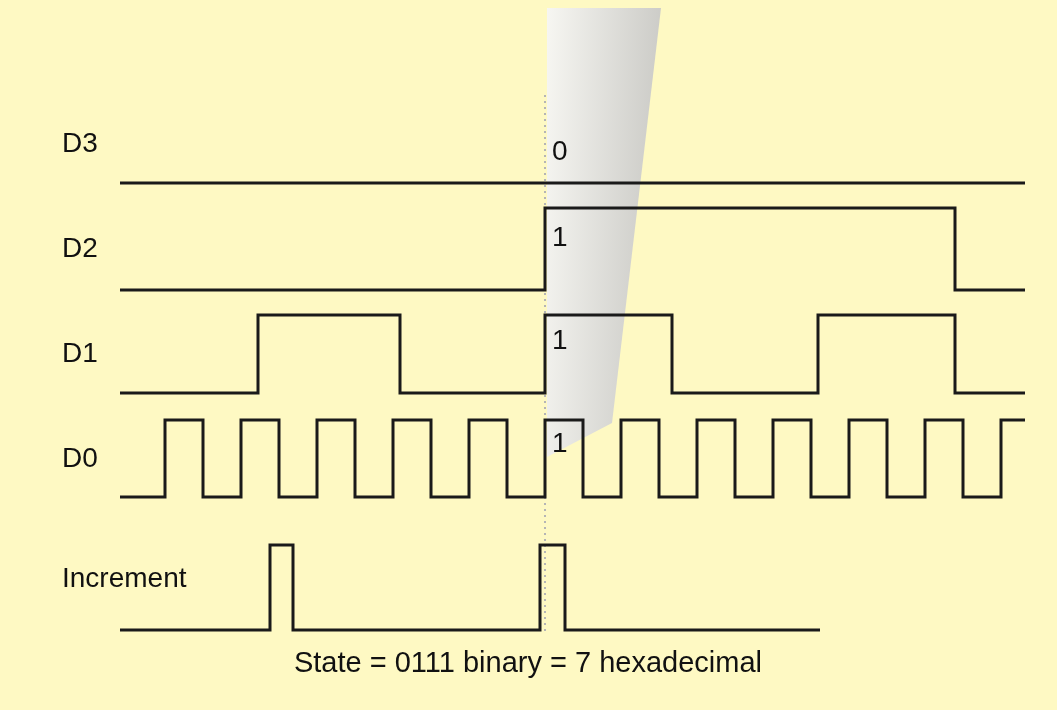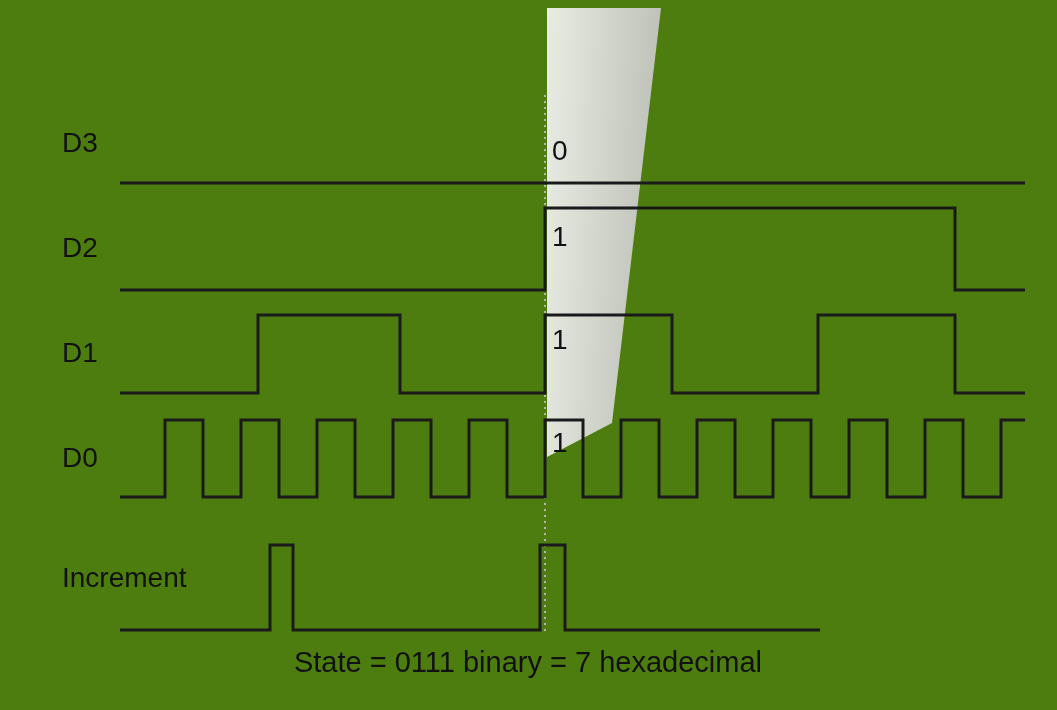--- a/index.html
+++ b/index.html
@@ -4,21 +4,21 @@
 <style>
   html, body {
     margin: 0;
     padding: 0;
     background: #ffffff;
     font-family: "Liberation Sans", sans-serif;
   }
   .page {
     width: 1057px;
     height: 710px;
-    background: #4d7c0f;
+    background: #fef9c3;
     position: relative;
     overflow: hidden;
   }
   svg text {
     font-family: "Liberation Sans", sans-serif;
     fill: #111111;
   }
   .signal-label { font-size: 28px; }
   .sample-value { font-size: 28px; }
   .caption-text { font-size: 29px; }

